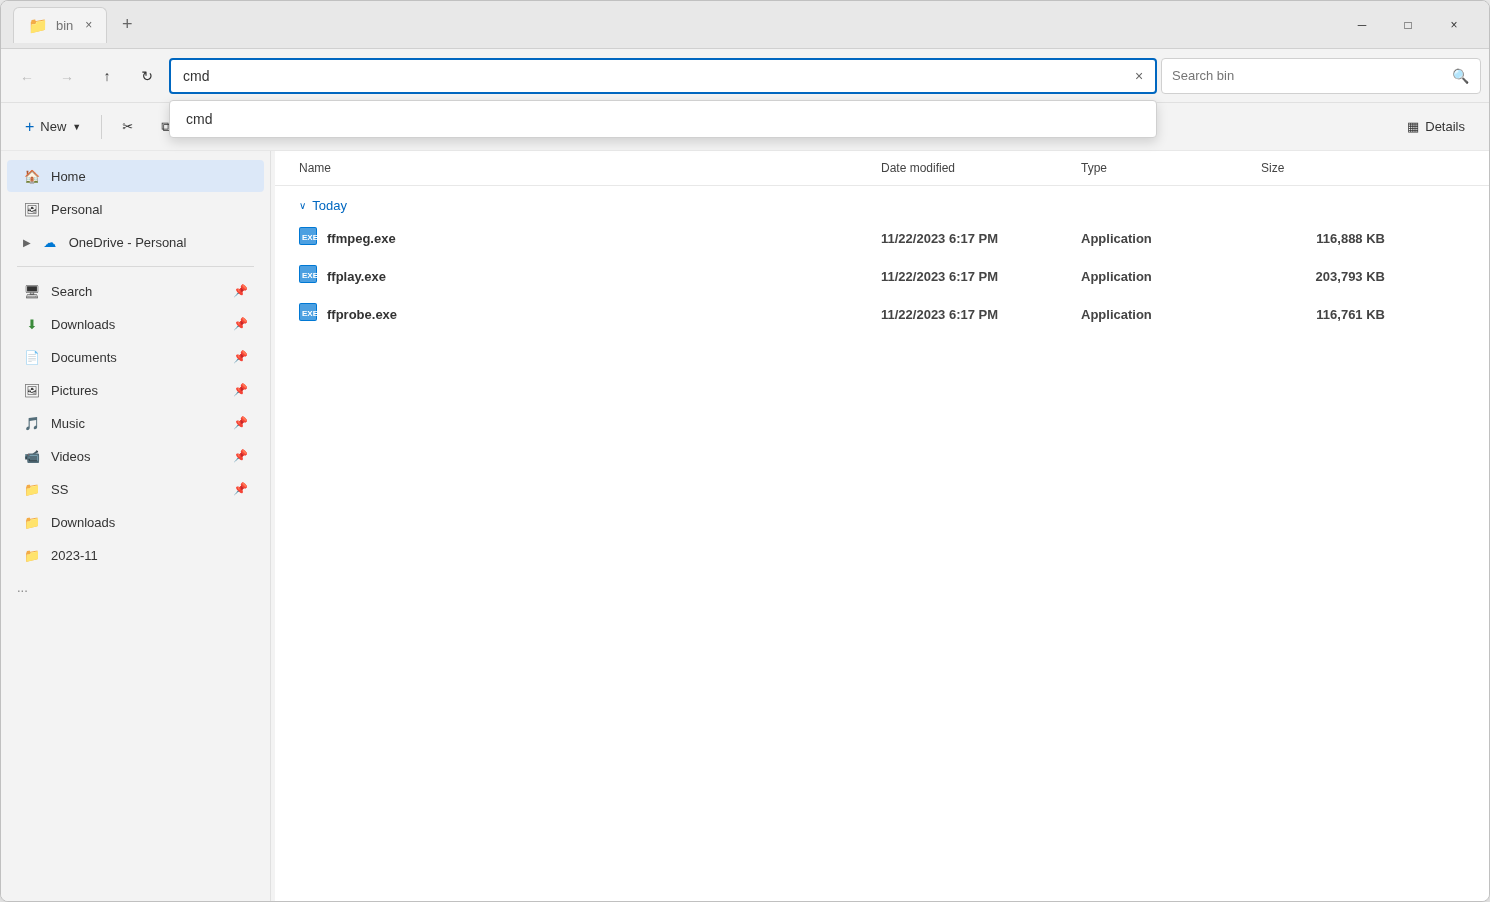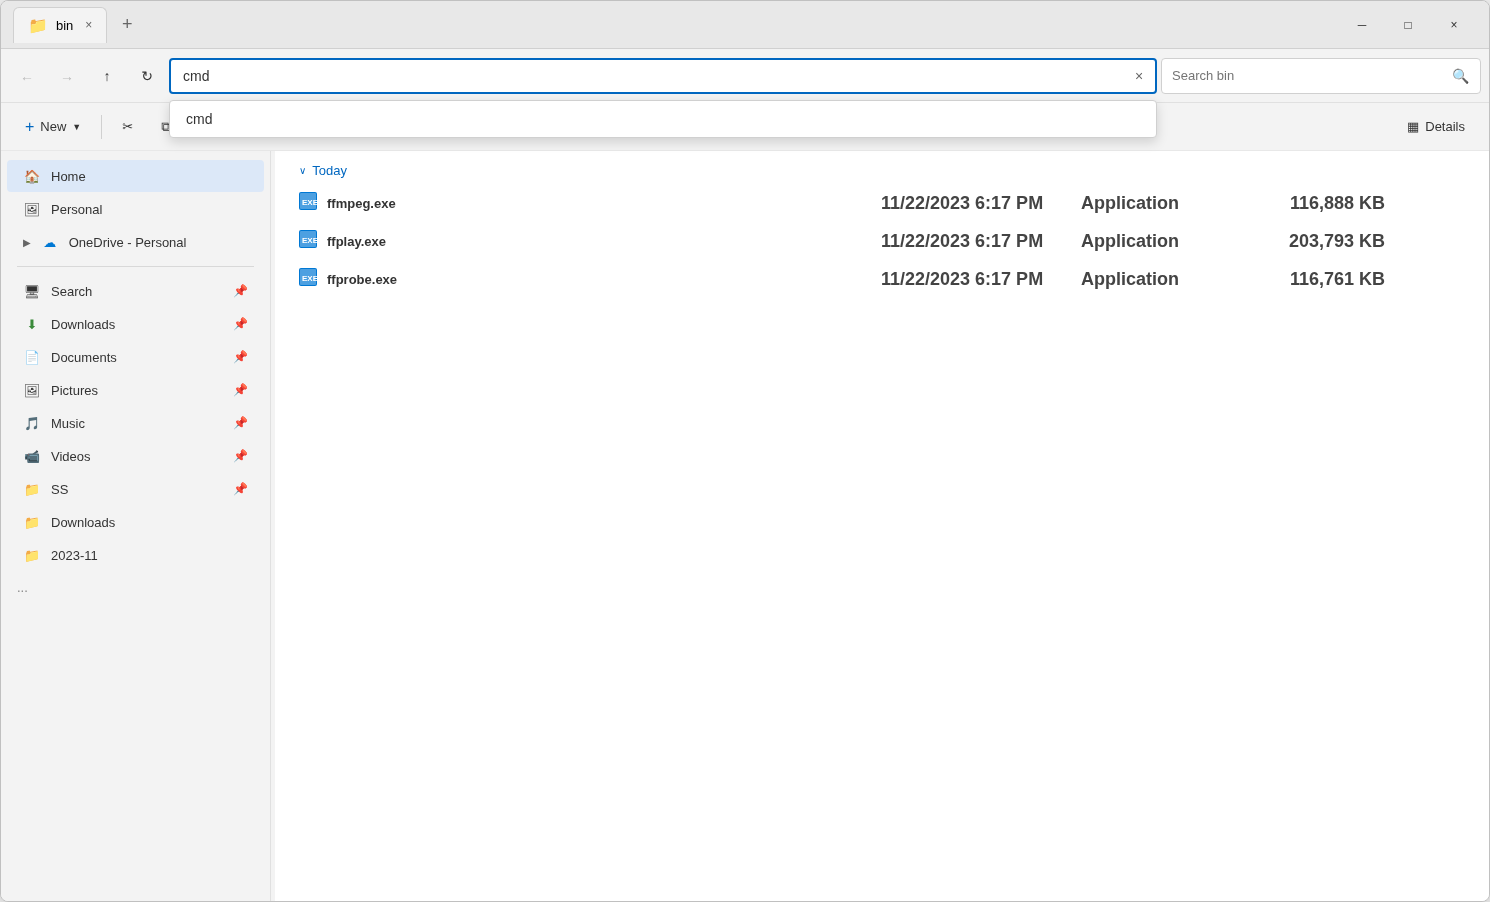--- a/index.html
+++ b/index.html
@@ -34,21 +34,21 @@
       gap: 8px;
       background: #f3f3f3;
       border: 1px solid #d0d0d0;
       border-bottom: none;
       border-radius: 6px 6px 0 0;
       padding: 6px 14px;
       height: 36px;
       margin-right: 4px;
     }
     .titlebar-tab .folder-icon { color: #e8a800; font-size: 16px; }
-    .titlebar-tab .tab-title { font-size: 13px; color: #000000; }
+    .titlebar-tab .tab-title { font-size: 13px; color: #737373; }
     .titlebar-tab .close-tab { color: #666; font-size: 12px; cursor: pointer; margin-left: 4px; }
     .tab-add-btn {
       width: 32px; height: 32px;
       display: flex; align-items: center; justify-content: center;
       font-size: 18px; color: #666; cursor: pointer;
       border-radius: 4px;
     }
     .titlebar-spacer { flex: 1; }
     .window-controls { display: flex; gap: 0; }
     .window-btn {
@@ -220,21 +220,21 @@
 
     .file-row {
       display: grid;
       grid-template-columns: 1fr 200px 180px 140px 80px;
       padding: 4px 16px;
       align-items: center;
       cursor: pointer;
       font-weight: bold;
     }
     .file-name-cell { display: flex; align-items: center; gap: 10px; font-size: 13px; color: #333; padding: 4px 8px; }
-    .file-cell { font-size: 18px; color: #444; padding: 4px 8px; }
+    .file-cell { font-size: 13px; color: #444; padding: 4px 8px; }
     .file-cell.right { text-align: right; }
 
     
     .statusbar {
       height: 32px;
       background: #f3f3f3;
       border-top: 1px solid #e0e0e0;
       display: flex;
       align-items: center;
       padding: 0 16px;
@@ -397,20 +397,27 @@
         <span>2023-11</span>
       </div>
 
       <div style="padding: 8px 16px; font-size: 13px; color: #888;">...</div>
     </div>
 
     <div class="resizer"></div>
 
     <div class="content">
 
+      <div class="content-header">
+        <div class="col-header">Name</div>
+        <div class="col-header">Date modified</div>
+        <div class="col-header">Type</div>
+        <div class="col-header">Size</div>
+        <div class="col-header"></div>
+      </div>
 
       <div class="group-header">
         <span class="chevron">∨</span>
         <span>Today</span>
       </div>
 
       <div class="file-row">
         <div class="file-name-cell">
           <span style="font-size:16px;">
             <svg width="18" height="18" viewBox="0 0 18 18">

